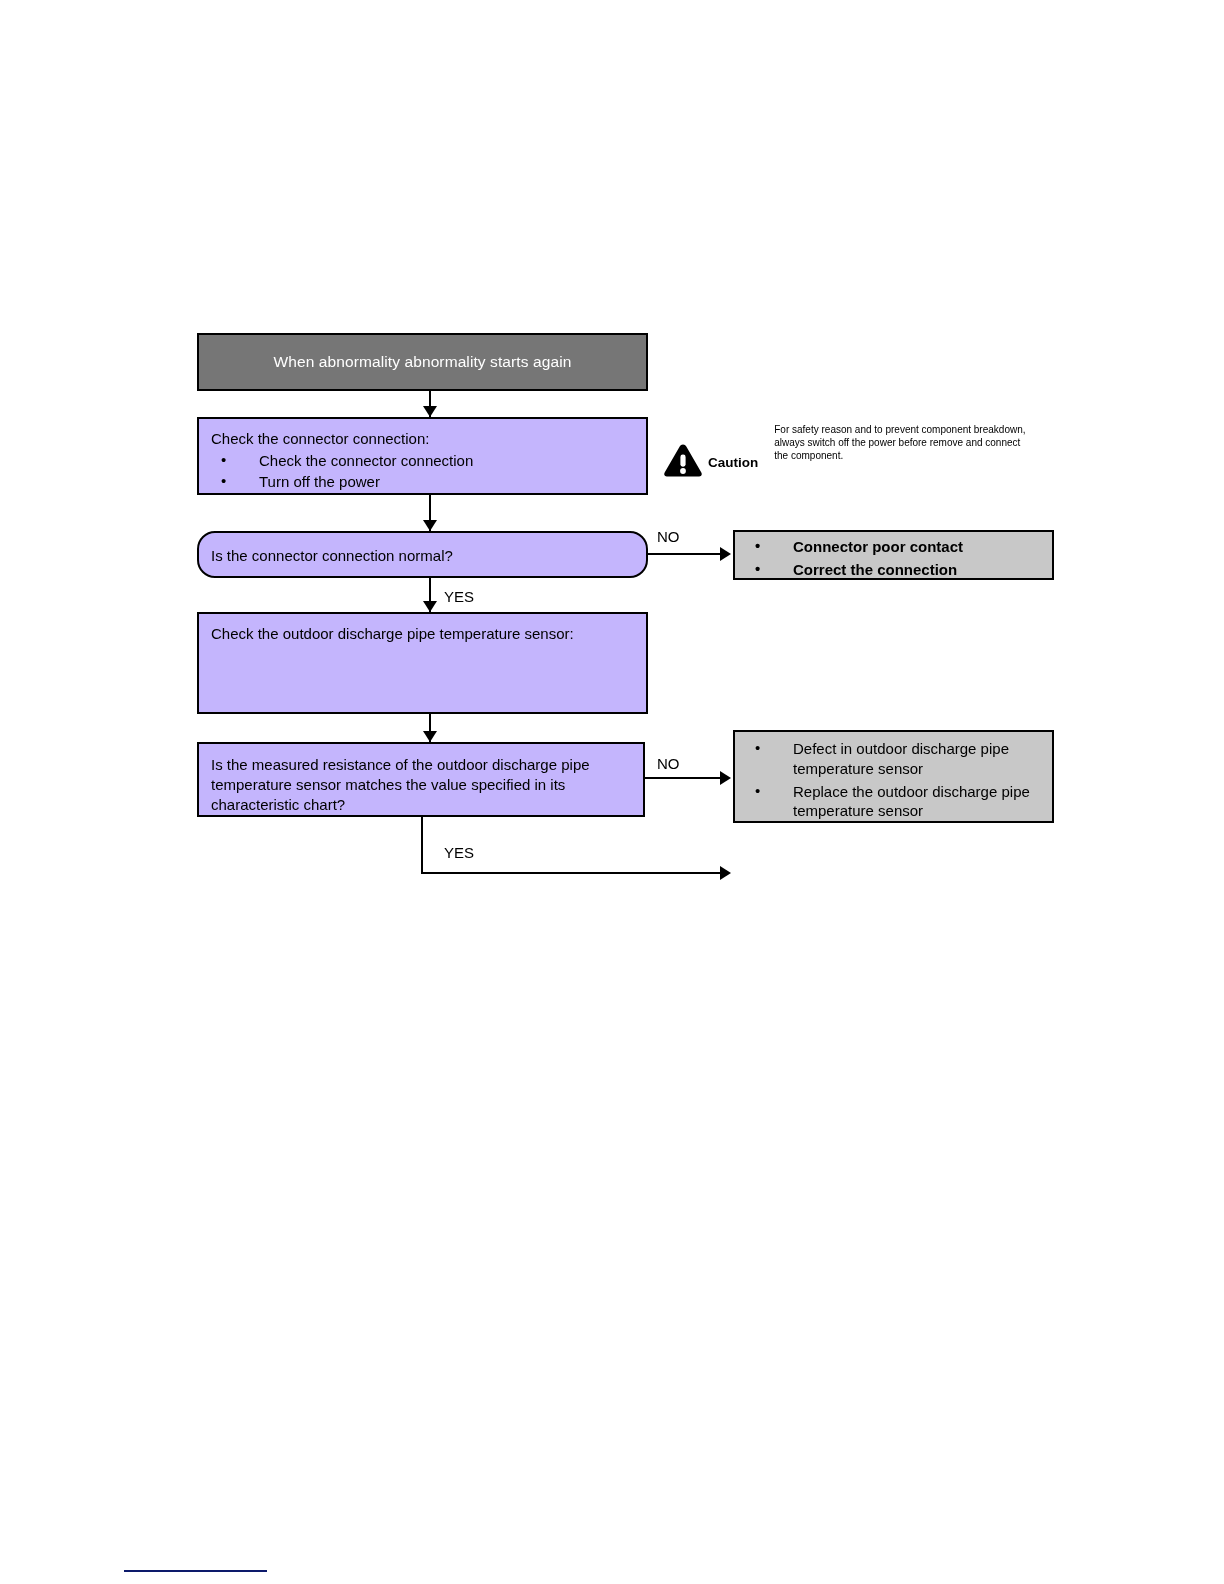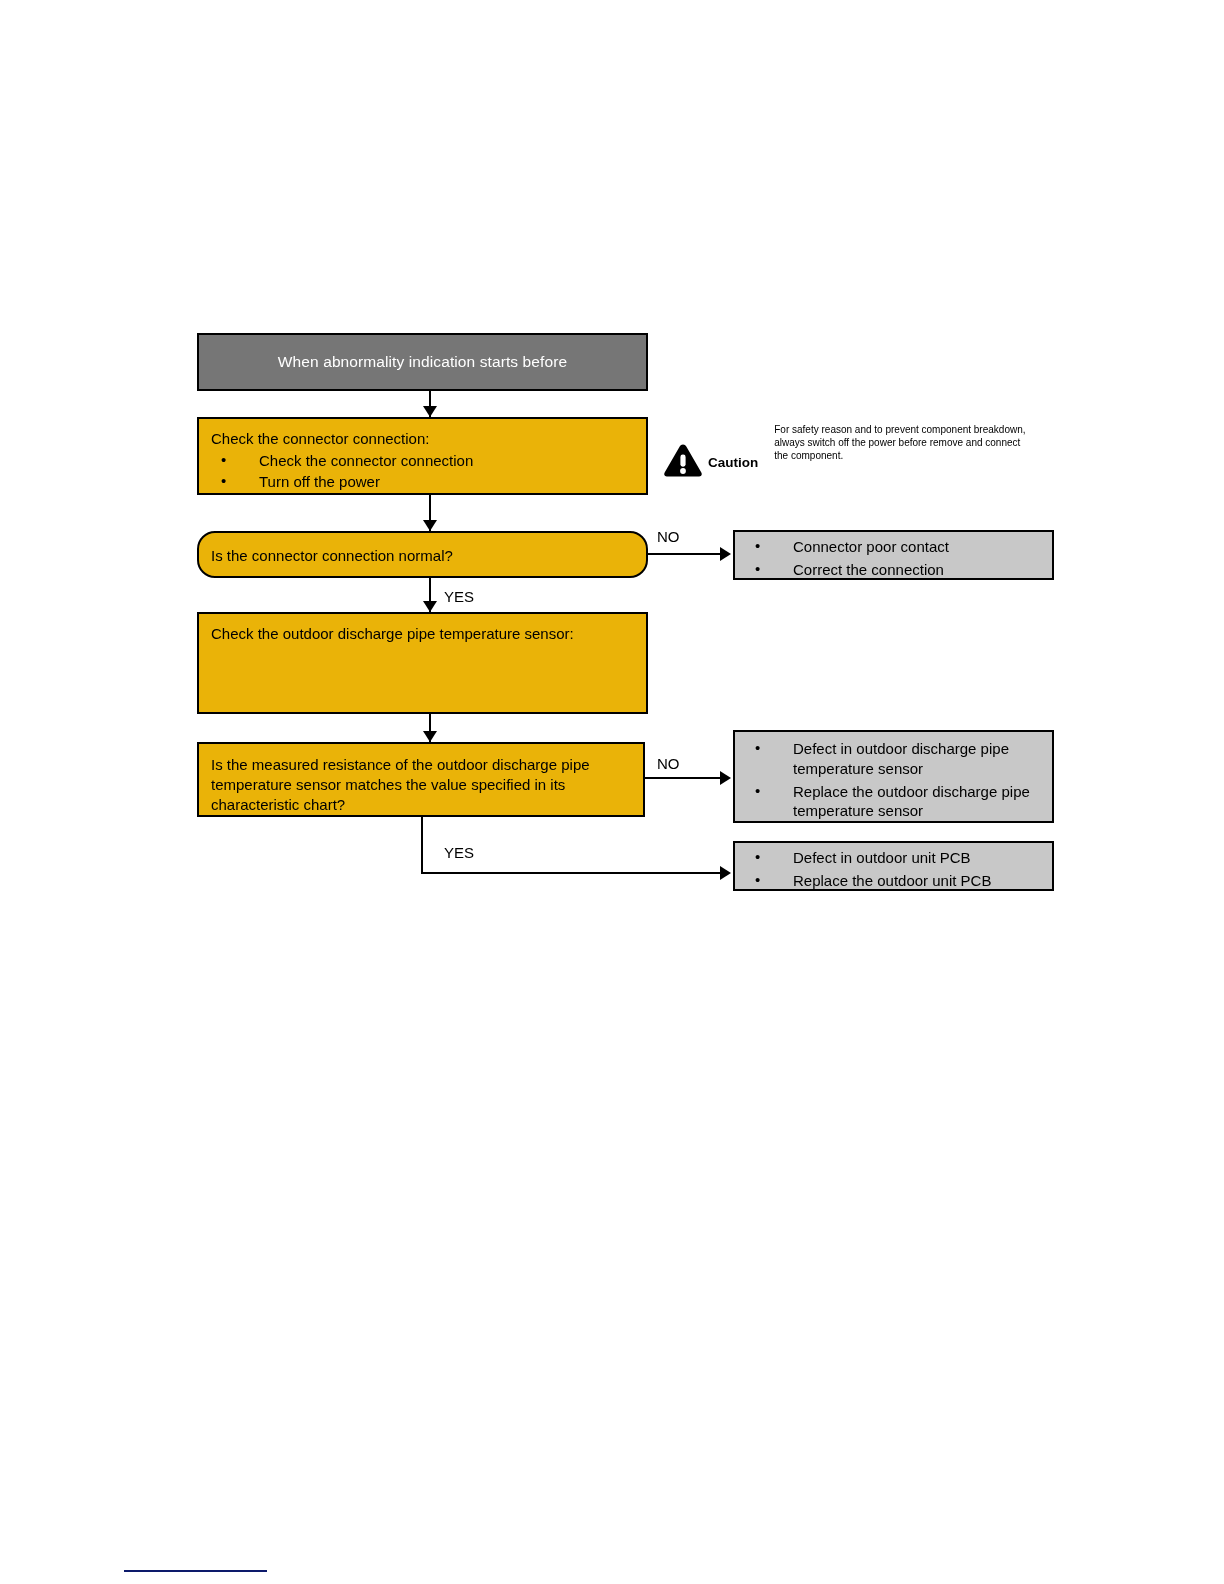--- a/index.html
+++ b/index.html
@@ -29,21 +29,21 @@
     background: #767676;
     border: 2px solid #000000;
     color: #ffffff;
     display: flex;
     align-items: center;
     justify-content: center;
     font-size: 15.5px;
     letter-spacing: .1px;
   }
   .process-box, .decision-box {
-    background: #eab308;
+    background: #c4b5fd;
     border: 2px solid #000000;
     font-size: 15px;
     line-height: 1.33;
     padding: 10px 0 0 12px;
   }
   .result-box {
     background: #c8c8c8;
     border: 2px solid #000000;
     font-size: 15px;
     line-height: 1.33;
@@ -147,21 +147,21 @@
     height: 2px;
     background: #0d1a6b;
   }
 </style>
 </head>
 <body>
 
 <div class="page">
 
   <div class="node header-box" style="left:197px; top:333px; width:451px; height:58px;">
-    <span>When abnormality indication starts before</span>
+    <span>When abnormality abnormality starts again</span>
   </div>
 
   <div class="vline" style="left:429px; top:391px; height:26px;"></div>
   <div class="arrow-down" style="left:423px; top:406px;"></div>
 
   <div class="node process-box" style="left:197px; top:417px; width:451px; height:78px;">
     <p class="box-title">Check the connector connection:</p>
     <ul class="bullets">
       <li>Check the connector connection</li>
       <li>Turn off the power</li>
@@ -172,21 +172,21 @@
   <div class="arrow-down" style="left:423px; top:520px;"></div>
 
   <div class="node decision-box" style="left:197px; top:531px; width:451px; height:47px; padding-top:13px;border-radius:18px;">
     <p>Is the connector connection normal?</p>
   </div>
 
   <div class="hline" style="left:648px; top:553px; width:76px;"></div>
   <div class="arrow-right" style="left:720px; top:547px;"></div>
   <div class="edge-label" style="left:657px; top:528px;">NO</div>
 
-  <div class="node result-box" style="left:733px; top:530px; width:321px; height:50px;">
+  <div class="node result-box" style="left:733px; top:530px; width:321px; height:50px;font-weight:bold;">
     <ul class="bullets">
       <li>Connector poor contact</li>
       <li>Correct the connection</li>
     </ul>
   </div>
 
   <div class="vline" style="left:429px; top:578px; height:34px;"></div>
   <div class="arrow-down" style="left:423px; top:601px;"></div>
   <div class="edge-label" style="left:444px; top:588px;">YES</div>
 
@@ -210,26 +210,20 @@
       <li style="padding-right:20px;">Defect in outdoor discharge pipe temperature sensor</li>
       <li style="padding-right:20px;">Replace the outdoor discharge pipe temperature sensor</li>
     </ul>
   </div>
 
   <div class="vline" style="left:421px; top:817px; height:57px;"></div>
   <div class="hline" style="left:421px; top:872px; width:303px;"></div>
   <div class="arrow-right" style="left:720px; top:866px;"></div>
   <div class="edge-label" style="left:444px; top:844px;">YES</div>
 
-  <div class="node result-box" style="left:733px; top:841px; width:321px; height:50px;">
-    <ul class="bullets">
-      <li>Defect in outdoor unit PCB</li>
-      <li>Replace the outdoor unit PCB</li>
-    </ul>
-  </div>
 
   <div class="caution-wrap" style="left:663px; top:424px;">
     <div class="caution-badge">
       <span>
         <svg width="40" height="36" viewBox="0 0 40 36" aria-hidden="true">
           <path d="M20 2.5 C21.5 2.5 22.6 3.3 23.3 4.6 L38.2 30.3 C38.9 31.5 39 32.6 38.3 33.5
                    C37.7 34.3 36.6 34.6 35.2 34.6 L4.8 34.6 C3.4 34.6 2.3 34.3 1.7 33.5
                    C1.0 32.6 1.1 31.5 1.8 30.3 L16.7 4.6 C17.4 3.3 18.5 2.5 20 2.5 Z" fill="#000000"></path>
           <rect x="17.4" y="12.5" width="5.2" height="12.2" rx="2.4" fill="#ffffff"></rect>
           <circle cx="20" cy="29" r="2.9" fill="#ffffff"></circle>

